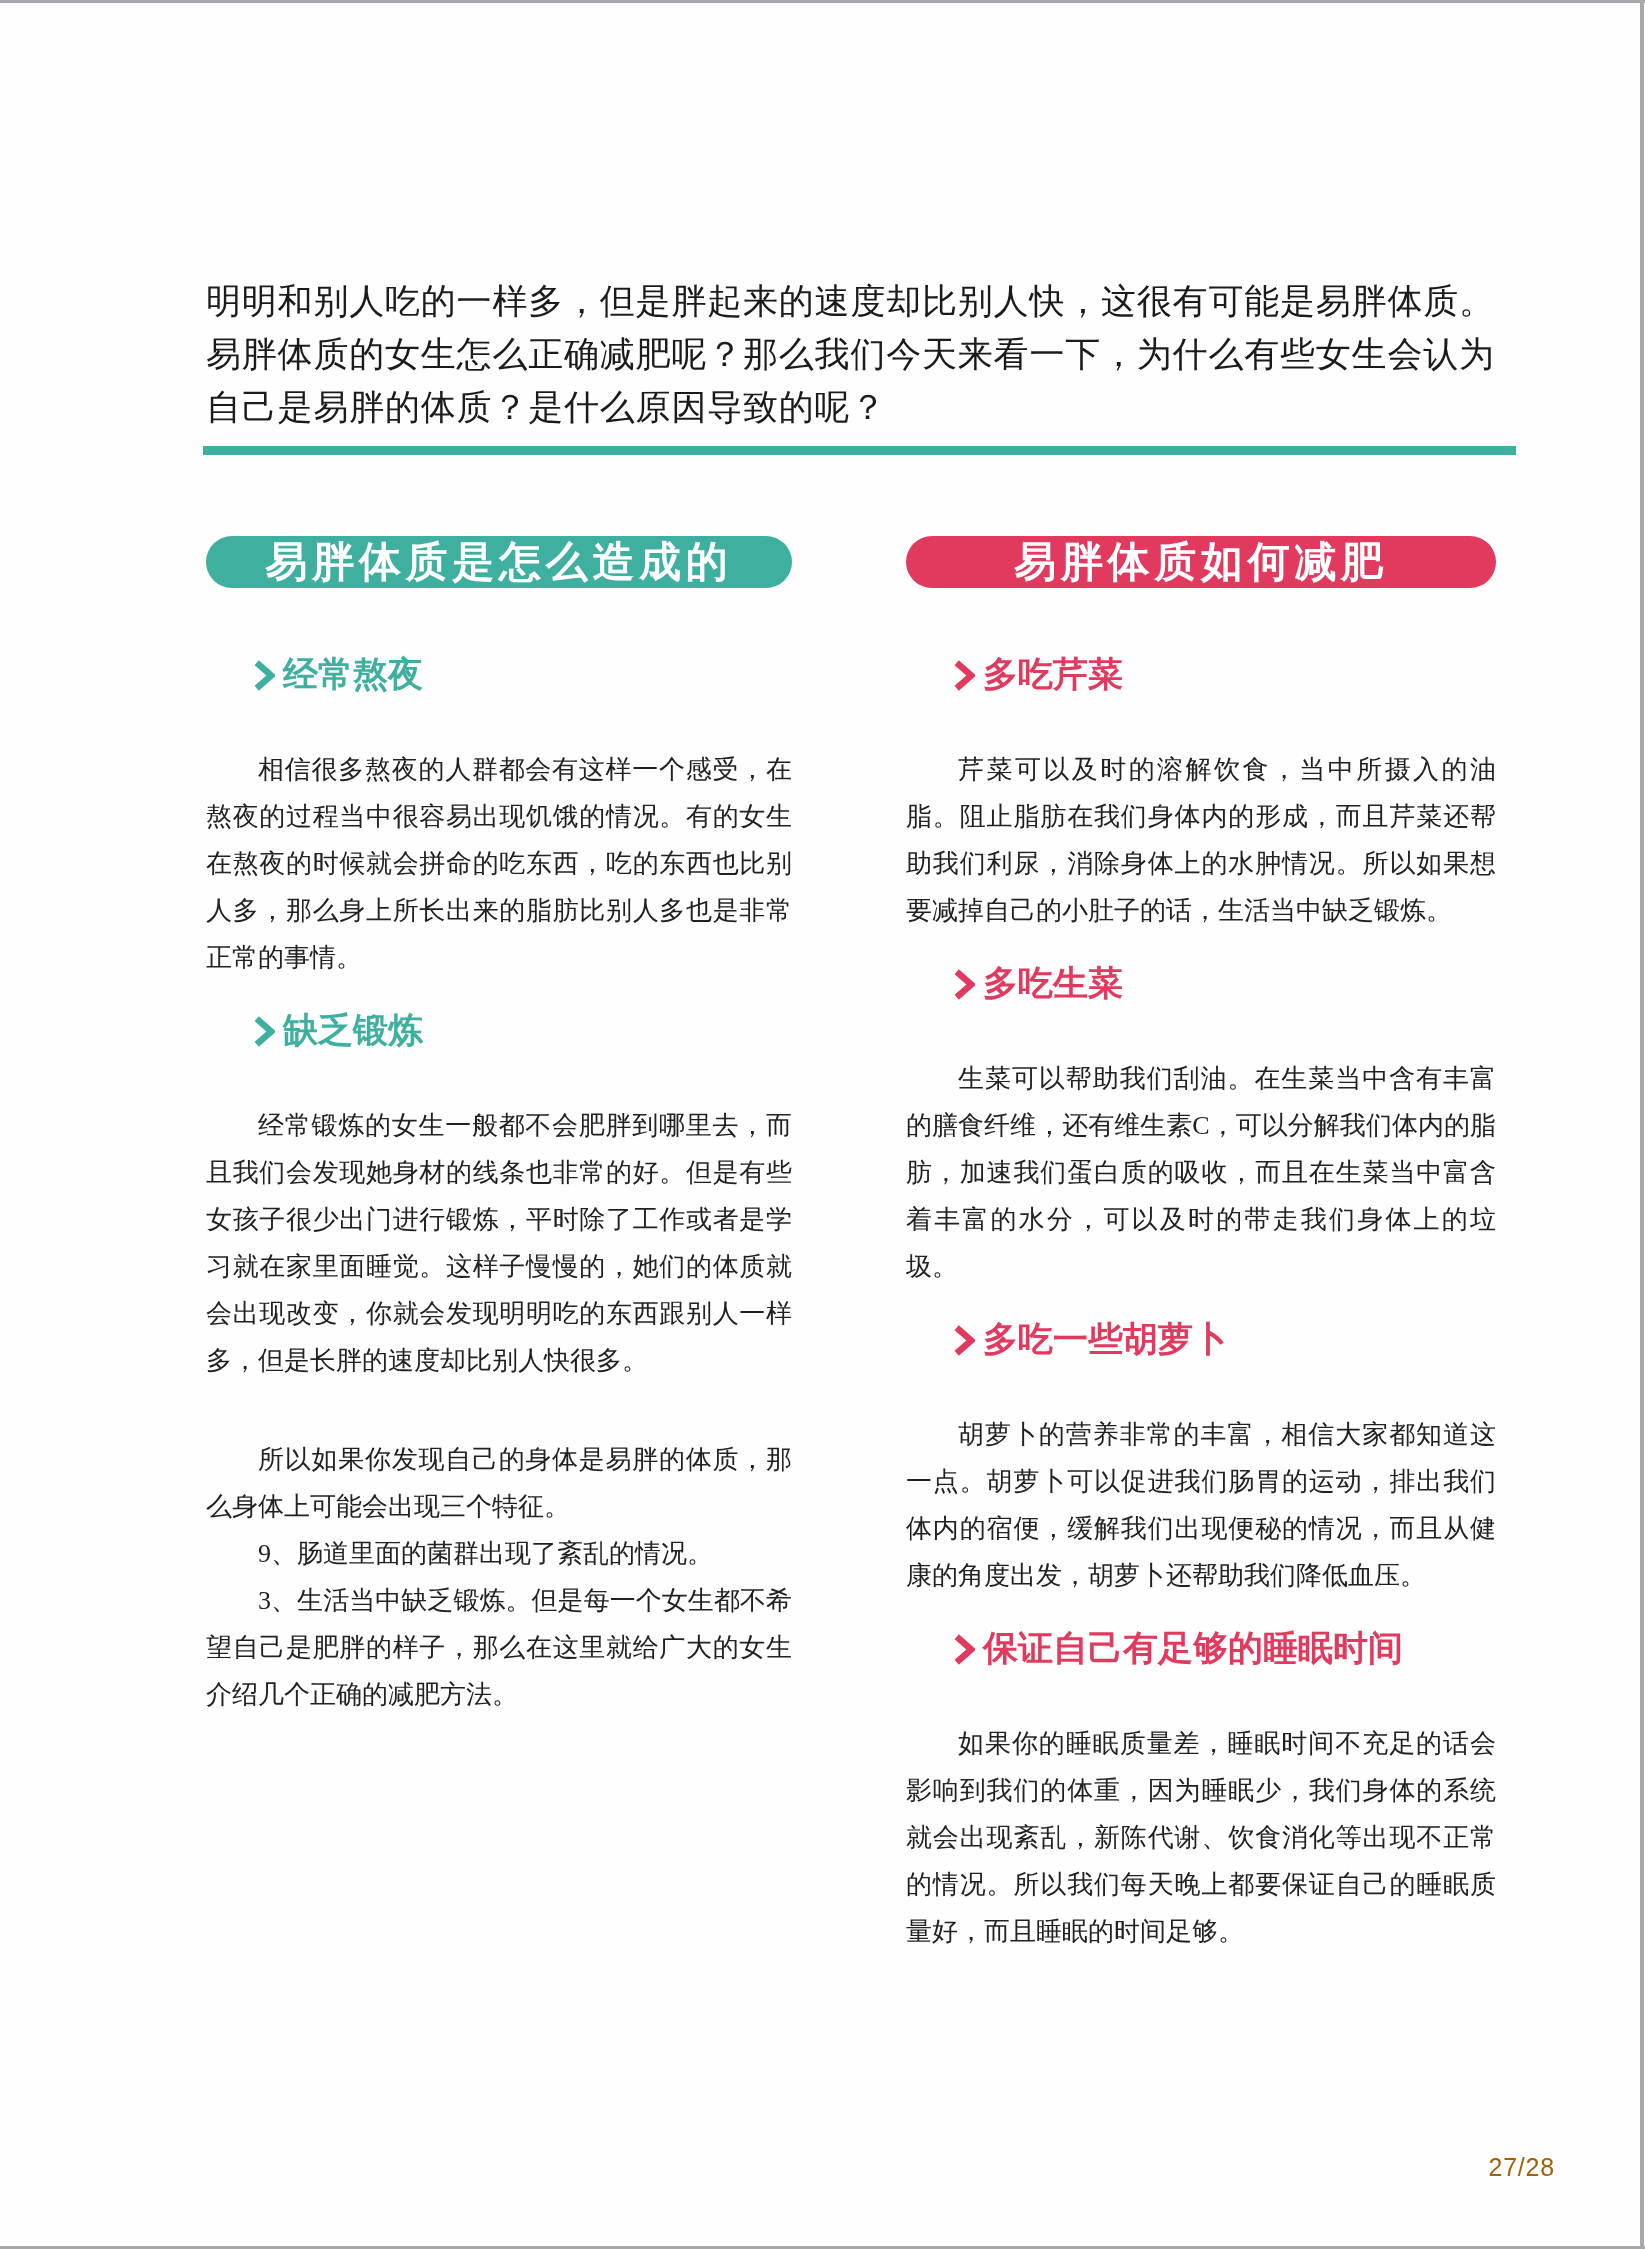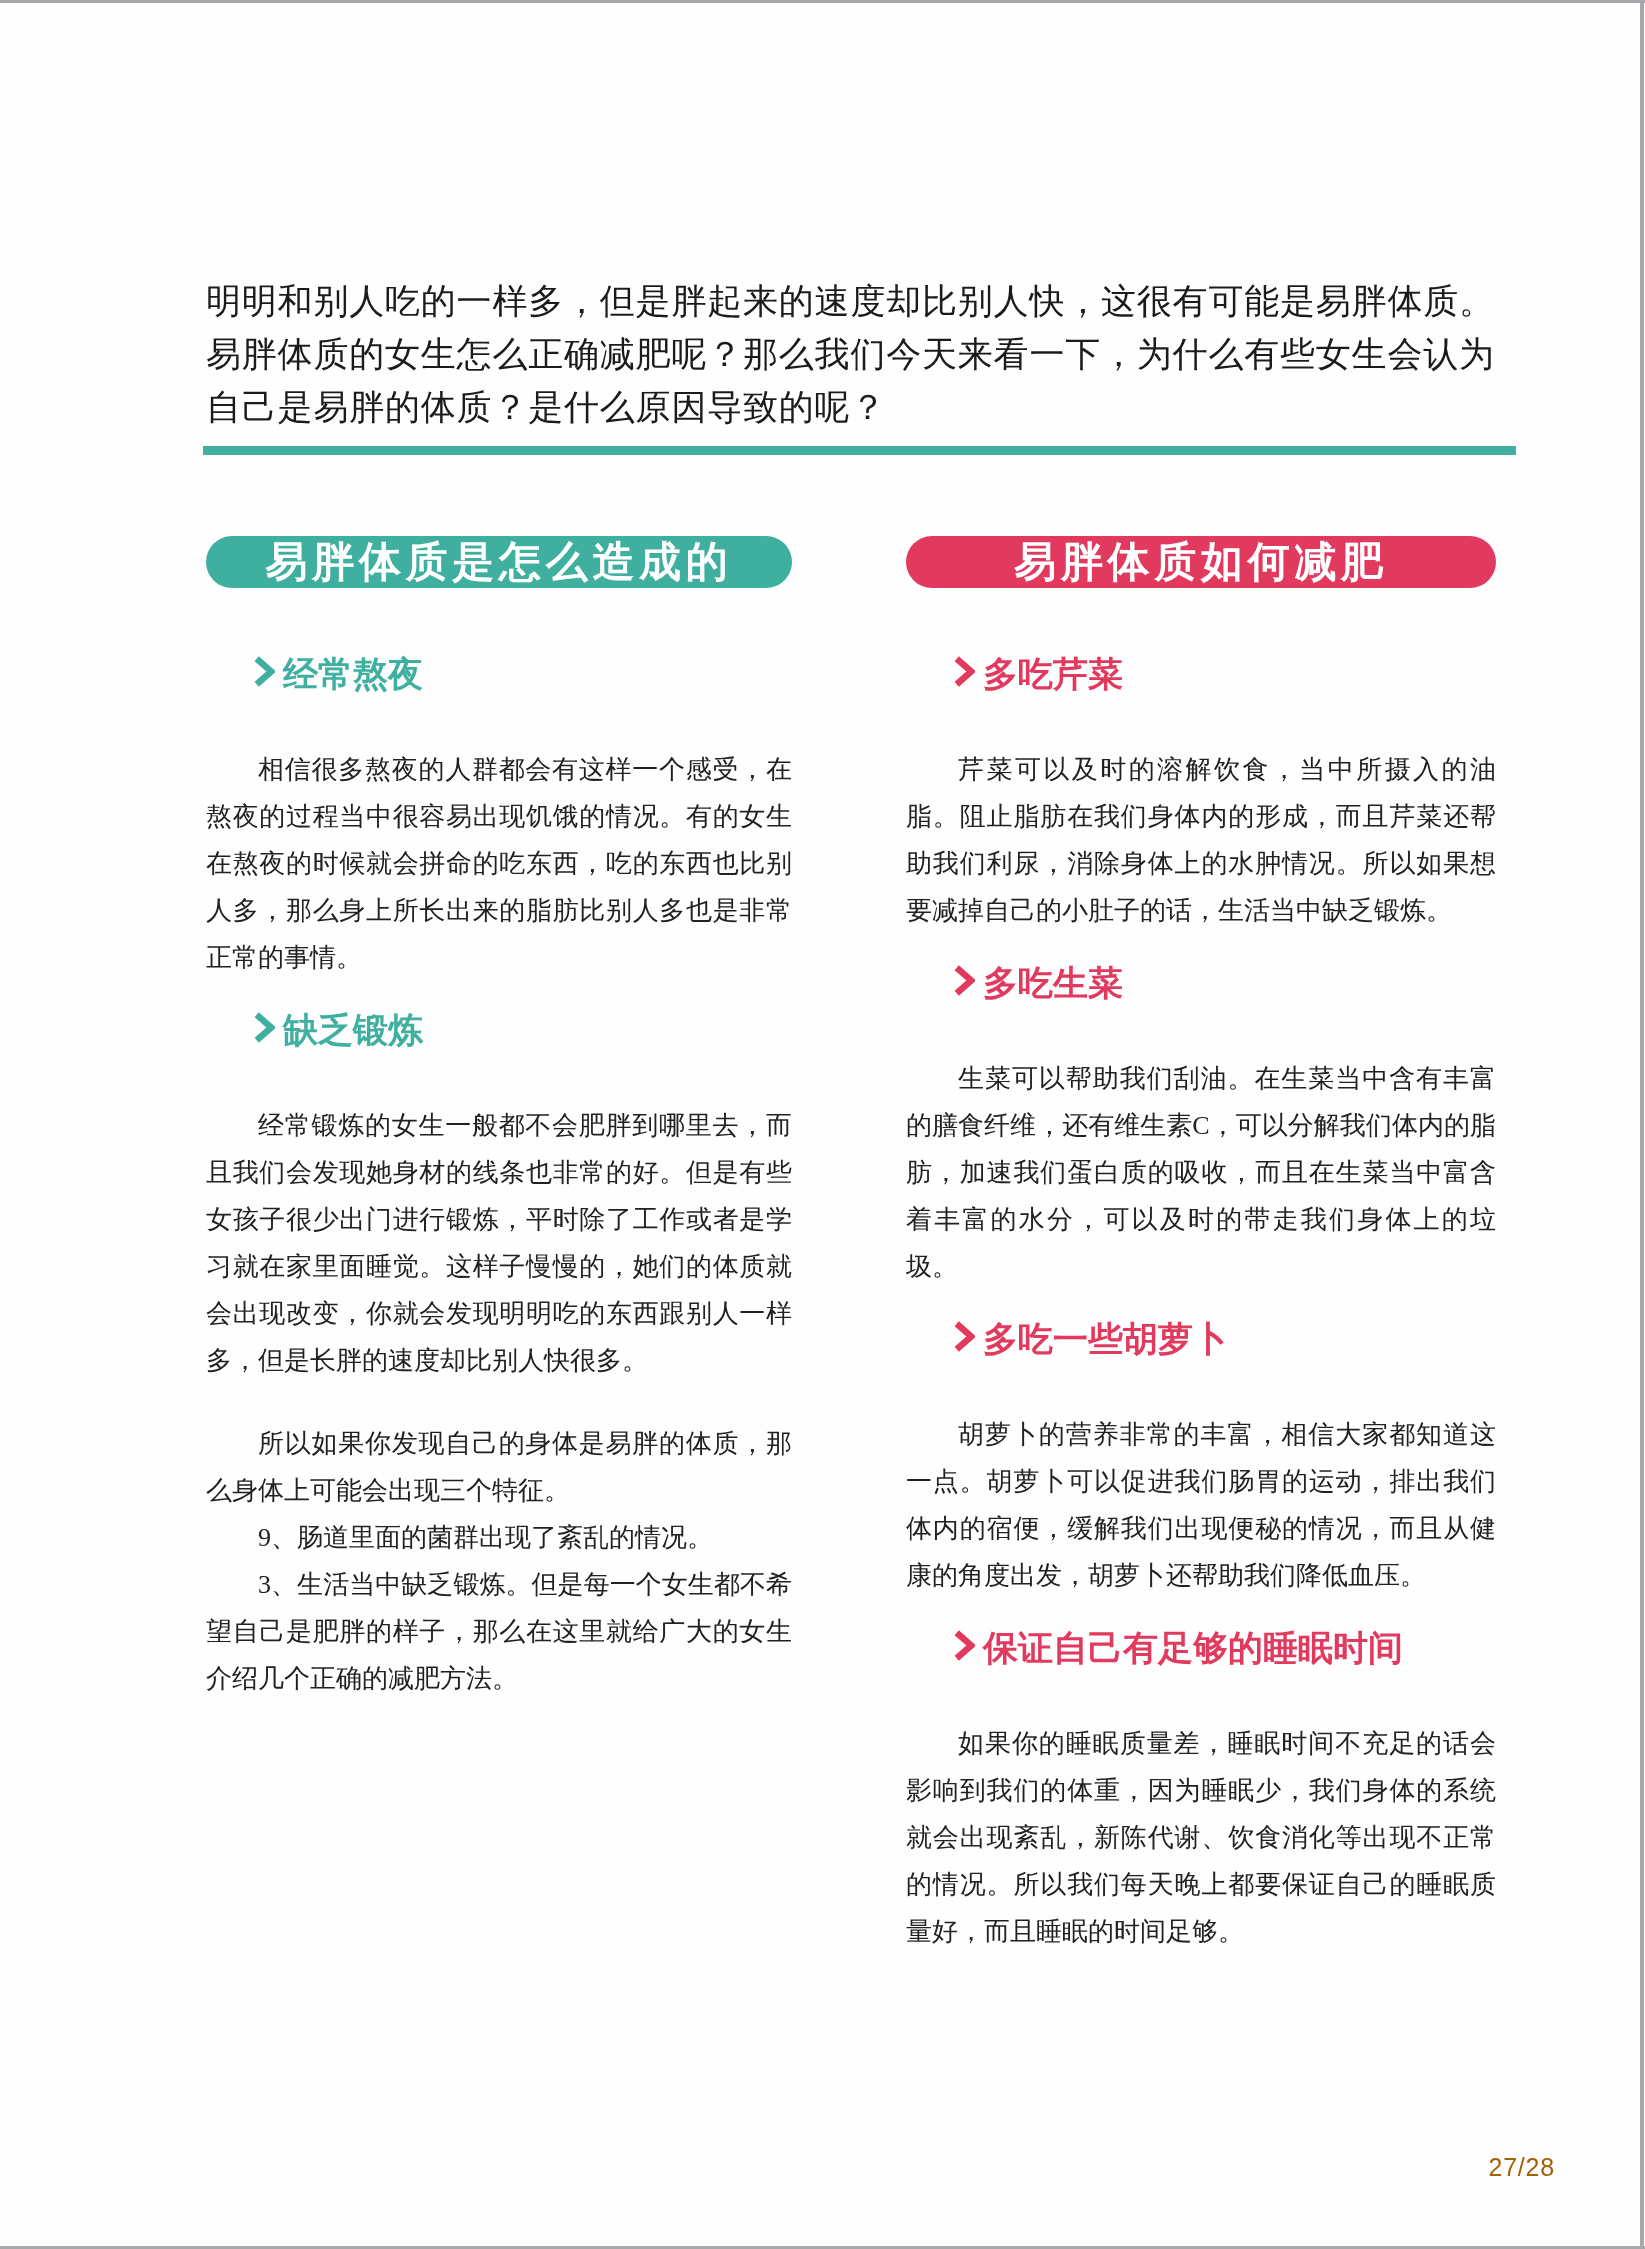--- a/index.html
+++ b/index.html
@@ -18,30 +18,30 @@
   .columns{position:absolute;left:206px;top:536px;display:flex;gap:114px;}
   .col{display:flex;flex-direction:column;}
   .col-left{width:586px;}
   .col-right{width:590px;}
 
   .pill{height:52px;border-radius:32px;display:flex;align-items:center;justify-content:center;
         color:#ffffff;font-weight:bold;font-size:42px;letter-spacing:4.7px;}
   .col-left .pill{background:#3fafa0;}
   .col-right .pill{background:#e13a5e;}
 
-  .heading{margin-top:31px;display:flex;align-items:flex-start;gap:7.9px;
+  .heading{margin-top:31px;display:flex;align-items:flex-end;gap:7.9px;
            padding-left:47px;font-weight:bold;font-size:35px;line-height:1;}
   .heading.first{margin-top:68px;}
   .col-left .heading{color:#3fafa0;}
   .col-right .heading{color:#e13a5e;}
   .chevron{display:flex;align-items:center;}
 
   .para{margin:55px 0 0 0;font-family:"Liberation Serif","DejaVu Serif",serif;
         font-size:26px;line-height:47px;color:#212121;text-indent:2em;text-align:justify;}
-  .para.follow{margin-top:36px;}
+  .para.follow{margin-top:52px;}
   .para.cont{margin-top:0;}
 
   .page-number{position:absolute;top:2153px;right:90px;font-size:25px;color:#a16207;letter-spacing:0.8px;}
 </style>
 </head>
 <body>
 
 <div class="edge edge-top"></div>
 <div class="edge edge-bottom"></div>
 <div class="edge edge-right"></div>

